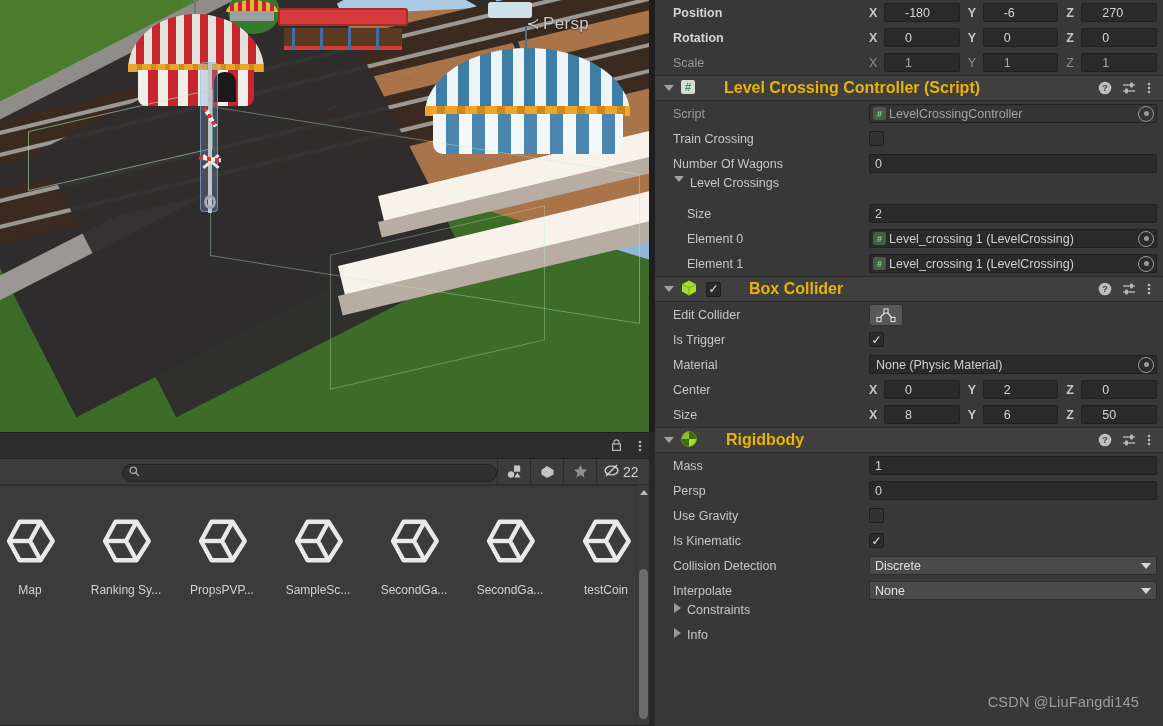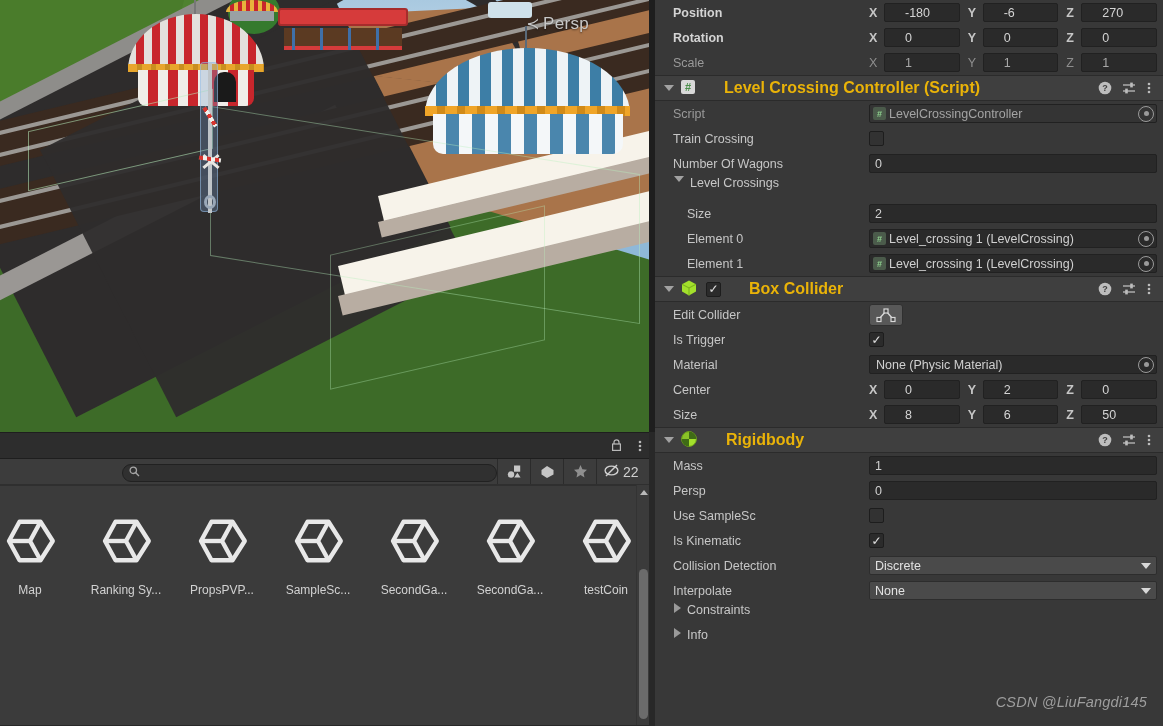--- a/index.html
+++ b/index.html
@@ -312,22 +312,22 @@
     width: 0; height: 0; border-left: 5px solid transparent; border-right: 5px solid transparent;
     border-top: 6px solid #a2a2a2; margin-right: 6px;
   }
 
   .edit-collider-btn {
     width: 34px; height: 22px; background: #585858; border: 1px solid #303030;
     border-radius: 3px; display: flex; align-items: center; justify-content: center;
   }
 
   #watermark {
-    position: absolute; right: 16px; bottom: 16px;
-    color: #9e9e9e; font-size: 14.5px; letter-spacing: .2px; font-style: italic;
+    position: absolute; right: 24px; bottom: 16px;
+    color: #9e9e9e; font-size: 14.5px; letter-spacing: .2px;
   }
 
   .unity-logo { width: 56px; height: 56px; }
 </style>
 </head>
 <body>
 
 <div id="app">
 
   <div id="left">
@@ -817,21 +817,21 @@
             <span>1</span>
           </span>
         </div>
         <div class="row">
           <div class="lbl">Persp</div>
           <span class="field wide">
             <span>0</span>
           </span>
         </div>
         <div class="row">
-          <div class="lbl">Use SampleSc</div>
+          <div class="lbl">Use Gravity</div>
           <span class="chk off"></span>
         </div>
         <div class="row">
           <div class="lbl">Is Kinematic</div>
           <span class="chk">✓</span>
         </div>
         <div class="row">
           <div class="lbl">Collision Detection</div>
           <span class="dropdown">
             <span>Discrete</span>

